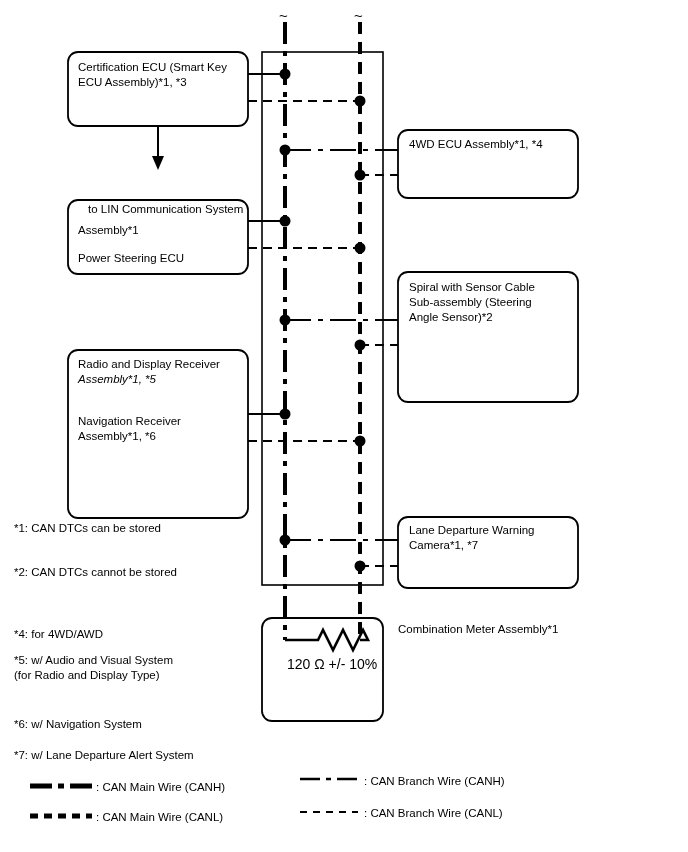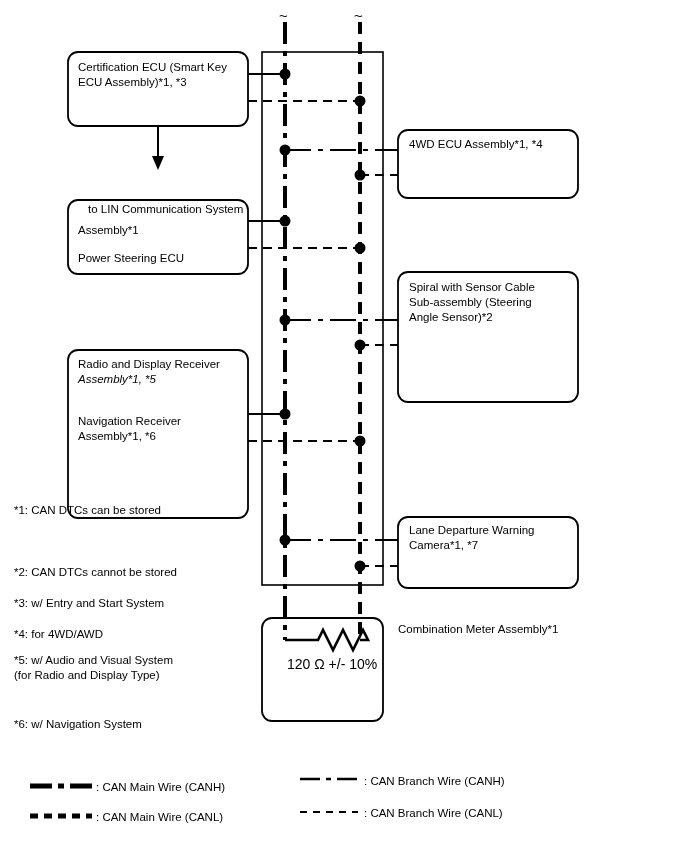--- a/index.html
+++ b/index.html
@@ -153,26 +153,26 @@
   <div class="txt box-label" style="left:409px; top:295px;">Sub-assembly (Steering</div>
   <div class="txt box-label" style="left:409px; top:310px;">Angle Sensor)*2</div>
 
   <div class="txt box-label" style="left:409px; top:523px;">Lane Departure Warning</div>
   <div class="txt box-label" style="left:409px; top:538px;">Camera*1, *7</div>
 
   <div class="txt" style="left:398px; top:622px;">Combination Meter Assembly*1</div>
 
   <div class="txt res-label" style="left:287px; top:657px;">120 Ω +/- 10%</div>
 
-  <div class="txt note" style="left:14px; top:502px;">*1: CAN DTCs can be stored</div>
+  <div class="txt note" style="left:14px; top:520px;">*1: CAN DTCs can be stored</div>
   <div class="txt note" style="left:14px; top:564px;">*2: CAN DTCs cannot be stored</div>
-  <div class="txt note" style="left:14px; top:595px;">*3: w/ Entry and Start System</div>
   <div class="txt note" style="left:14px; top:626px;">*4: for 4WD/AWD</div>
   <div class="txt note" style="left:14px; top:652px;">*5: w/ Audio and Visual System</div>
   <div class="txt note" style="left:14px; top:667px;">(for Radio and Display Type)</div>
   <div class="txt note" style="left:14px; top:716px;">*6: w/ Navigation System</div>
+  <div class="txt note" style="left:14px; top:747px;">*7: w/ Lane Departure Alert System</div>
 
   <div class="txt legend-label" style="left:96px; top:780px;">: CAN Main Wire (CANH)</div>
   <div class="txt legend-label" style="left:96px; top:810px;">: CAN Main Wire (CANL)</div>
   <div class="txt legend-label" style="left:364px; top:774px;">: CAN Branch Wire (CANH)</div>
   <div class="txt legend-label" style="left:364px; top:806px;">: CAN Branch Wire (CANL)</div>
 
 </div>
 
 </body></html>

